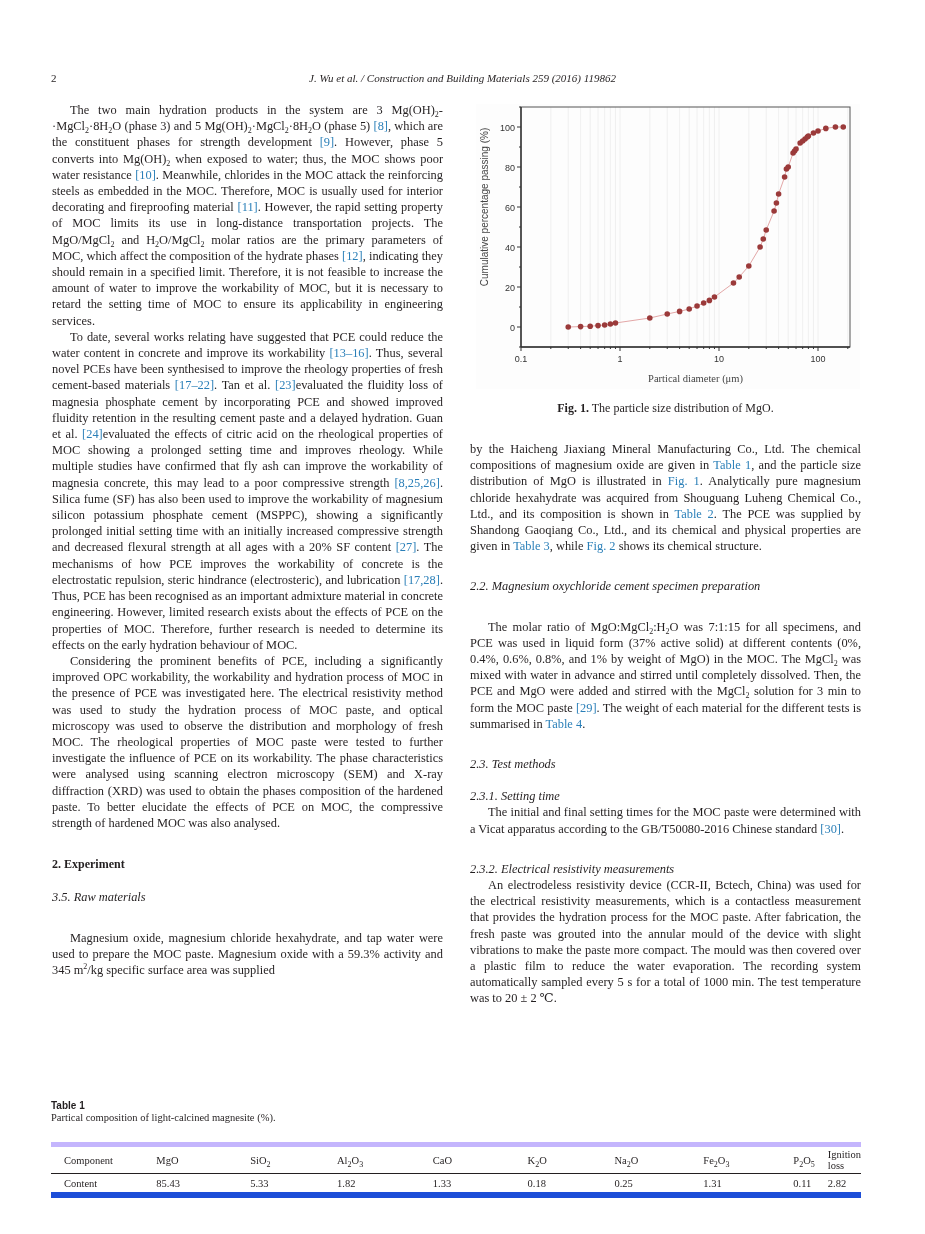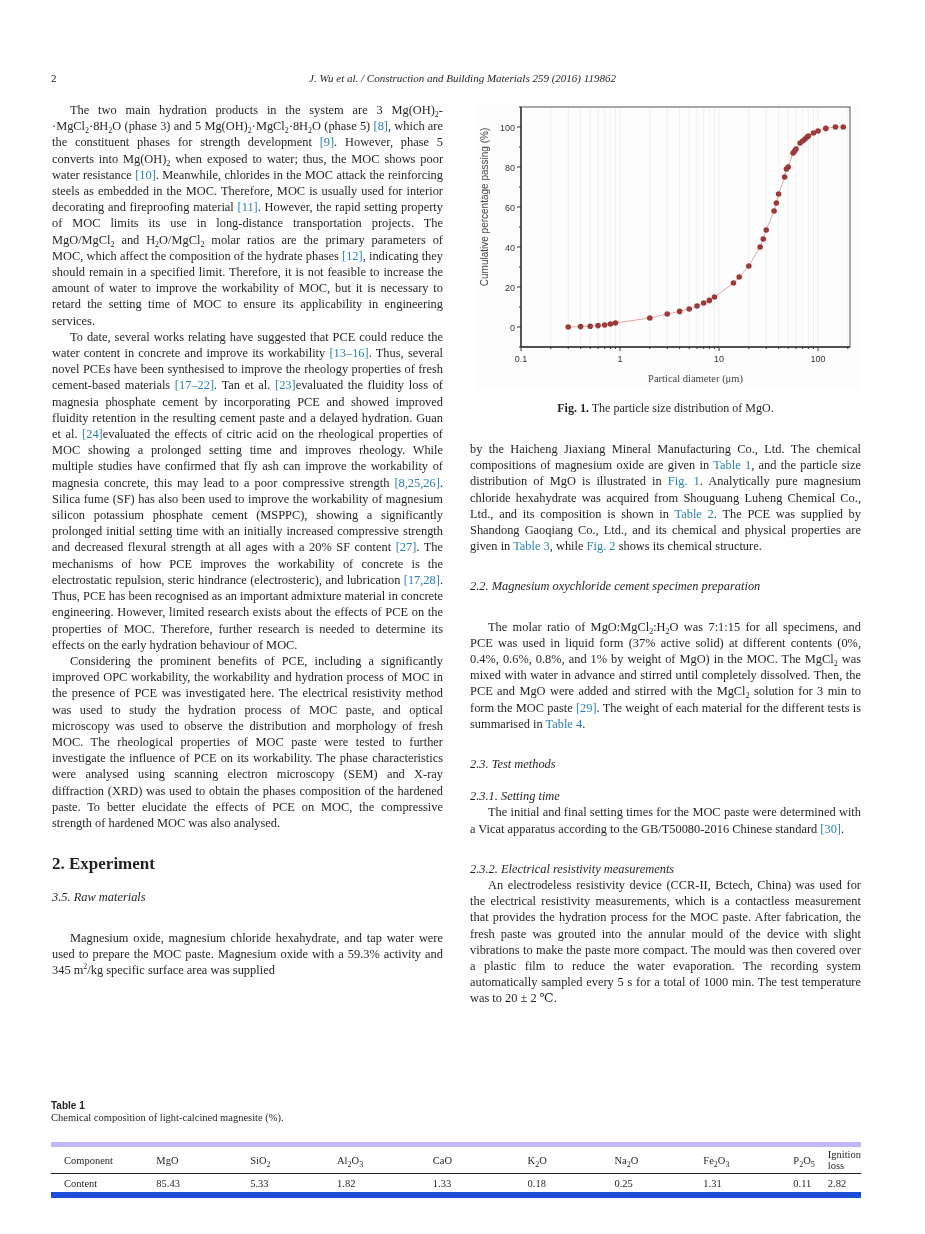--- a/index.html
+++ b/index.html
@@ -7,21 +7,21 @@
          font-family: "Liberation Serif", "DejaVu Serif", serif; color: #231f20; }
   .hdr-page { position: absolute; left: 51px; top: 72px; font-size: 11px; }
   .hdr-journal { position: absolute; left: 0; width: 925px; top: 72px; text-align: center;
                  font-size: 11px; font-style: italic; }
   .col { position: absolute; width: 391px; font-size: 12.4px; line-height: 16.2px; text-align: justify; }
   .col-left { left: 52px; top: 102px; }
   .col-right { left: 470px; top: 441px; }
   .para { margin: 0; text-indent: 18px; }
   .para.noindent { text-indent: 0; }
   .cite { color: #2a7fb8; }
-  .sec { font-weight: bold; font-size: 17px; margin: 25px 0 0 0; }
+  .sec { font-weight: bold; font-size: 12px; margin: 25px 0 0 0; }
   .subsec { font-style: italic; margin: 0; }
   .gap-m { height: 16px; }
   .gap-l { height: 24px; }
   sub, sup { font-size: 8px; line-height: 0; }
   .figure { position: absolute; left: 476px; top: 104px; width: 384px; height: 285px; }
   .fig-caption { position: absolute; left: 470px; width: 391px; top: 401px; text-align: center; font-size: 12px; }
   .fig-caption b { font-weight: bold; }
   .table-block { position: absolute; left: 51px; top: 1100px; width: 810px; font-size: 10.5px; }
   .table-title { font-family: "Liberation Sans", "DejaVu Sans", sans-serif; font-weight: bold; font-size: 10px; }
   .table-caption { margin-top: 1px; }
@@ -204,21 +204,21 @@
   <div class="gap-m"></div>
   <div class="subsec">2.3.1. Setting time</div>
   <p class="para">The initial and final setting times for the MOC paste were determined with a Vicat apparatus according to the GB/T50080-2016 Chinese standard <span class="cite">[30]</span>.</p>
   <div class="gap-l"></div>
   <div class="subsec">2.3.2. Electrical resistivity measurements</div>
   <p class="para">An electrodeless resistivity device (CCR-II, Bctech, China) was used for the electrical resistivity measurements, which is a contactless measurement that provides the hydration process for the MOC paste. After fabrication, the fresh paste was grouted into the annular mould of the device with slight vibrations to make the paste more compact. The mould was then covered over a plastic film to reduce the water evaporation. The recording system automatically sampled every 5 s for a total of 1000 min. The test temperature was to 20 ± 2 ℃.</p>
 </div>
 
 <div class="table-block">
   <div class="table-title">Table 1</div>
-  <div class="table-caption">Chemical composition of light-calcined magnesite (%).</div>
+  <div class="table-caption">Partical composition of light-calcined magnesite (%).</div>
   <table>
     <thead>
         <tr id="t1-head">
           <th>Component</th>
           <th>MgO</th>
           <th>SiO<sub>2</sub></th>
           <th>Al<sub>2</sub>O<sub>3</sub></th>
           <th>CaO</th>
           <th>K<sub>2</sub>O</th>
           <th>Na<sub>2</sub>O</th>

